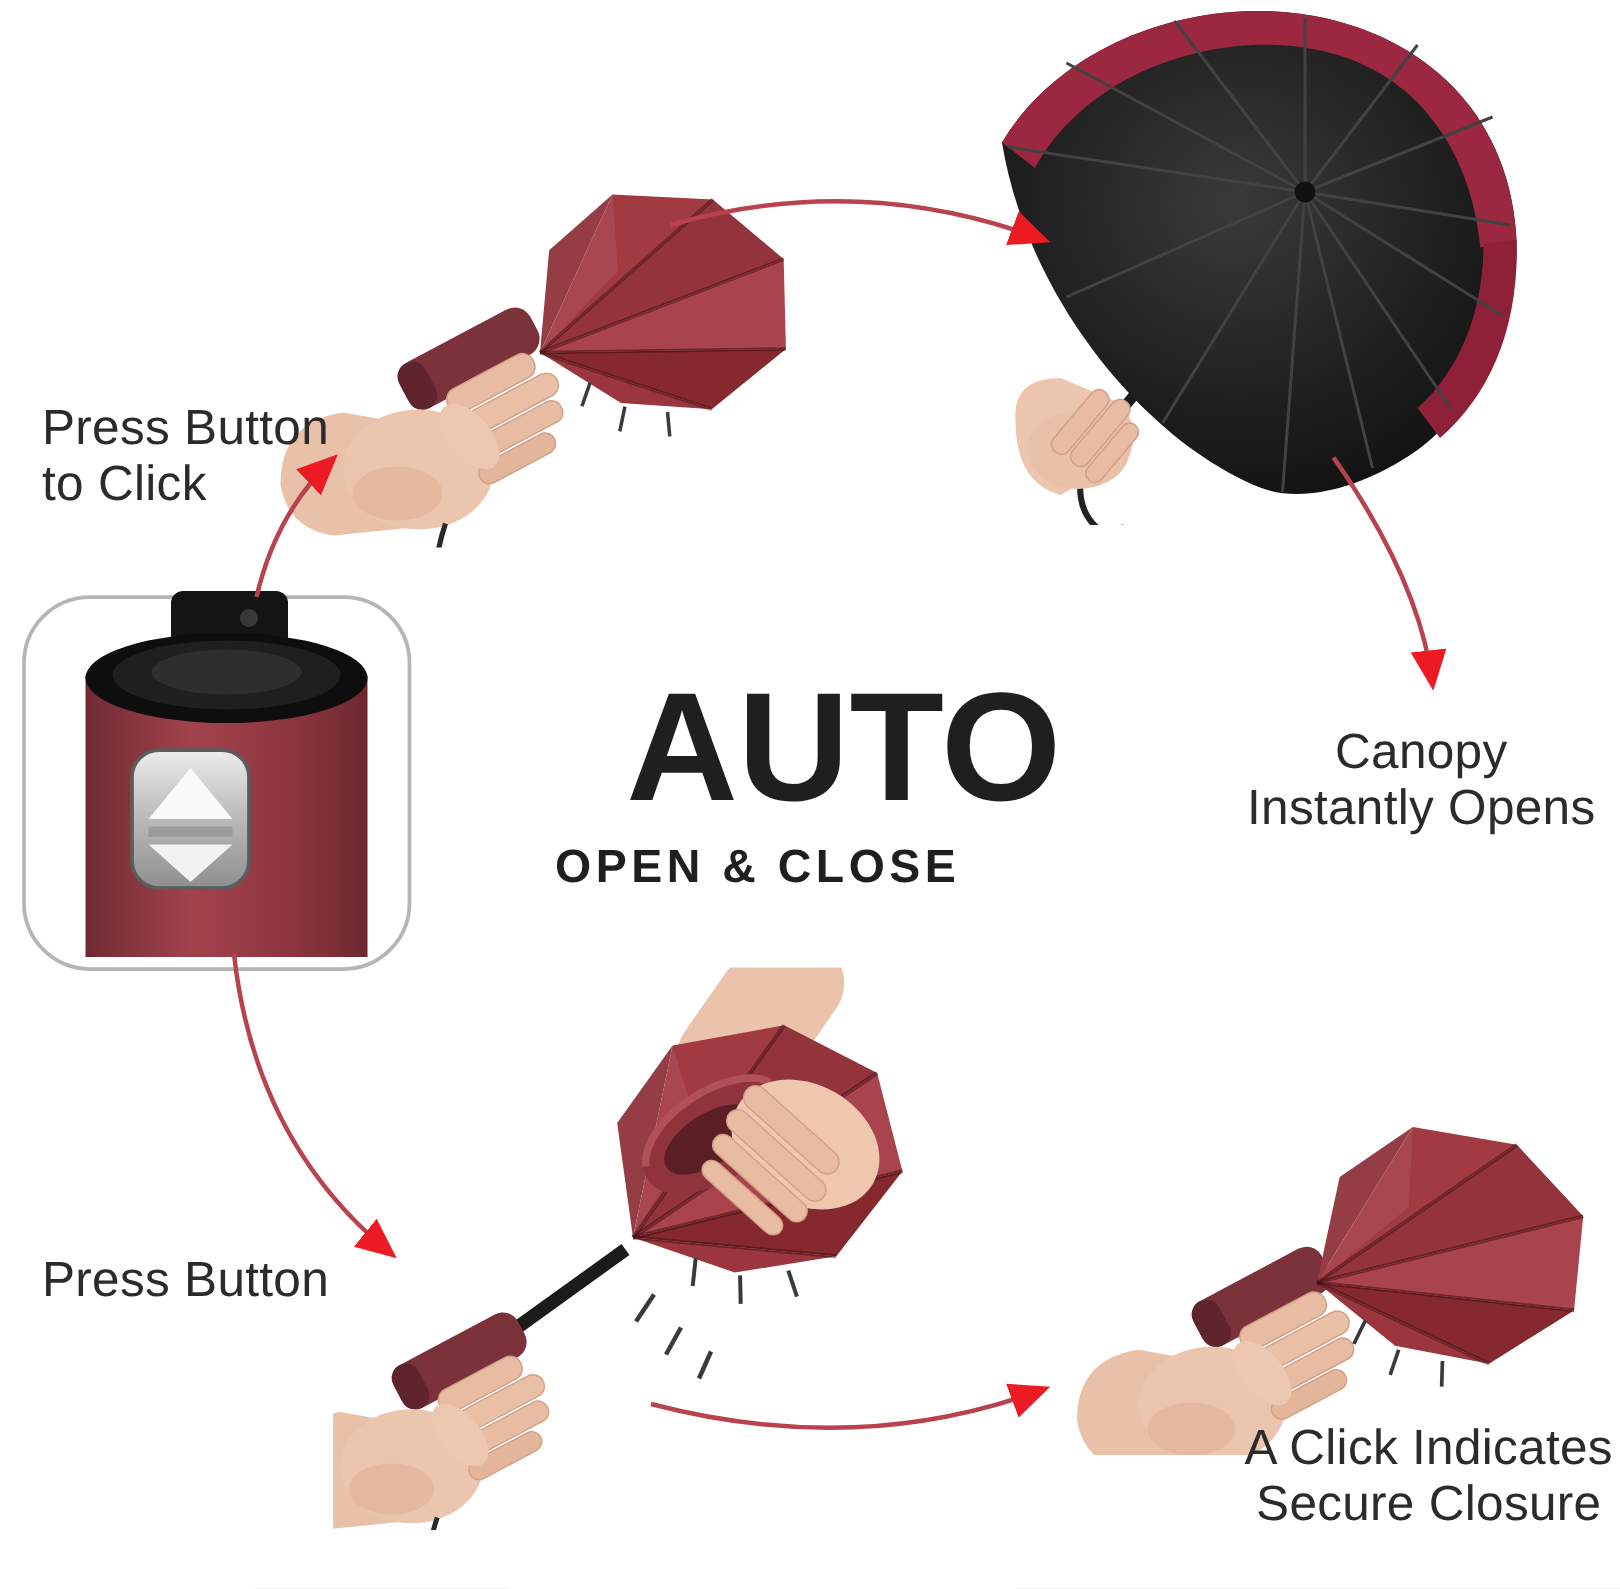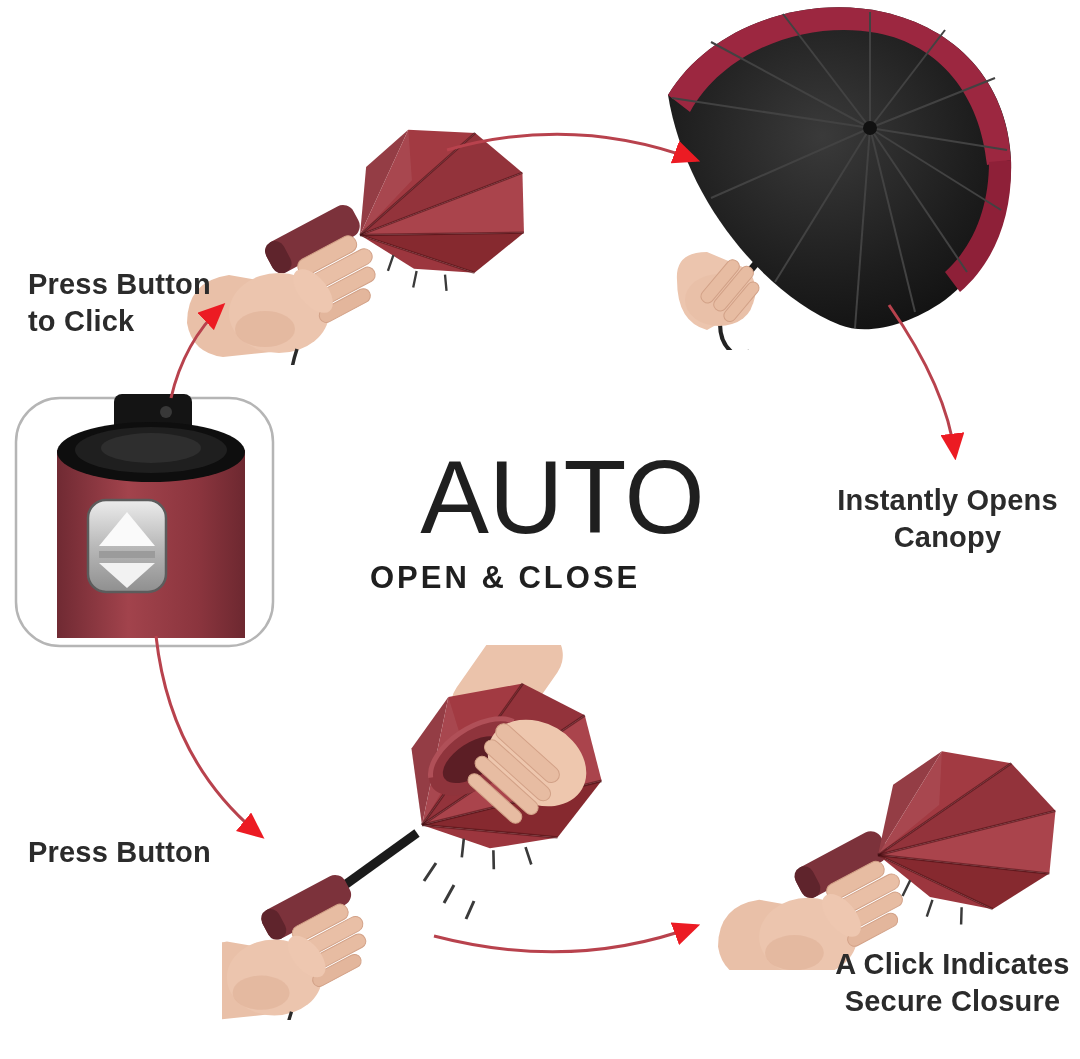--- a/index.html
+++ b/index.html
@@ -2,27 +2,27 @@
 <html><head>
 <meta charset="utf-8">
 <style>
   html,body{margin:0;padding:0;background:#e8e8e8;}
   .canvas{
     position:relative;width:1080px;height:1059px;background:#ffffff;
     overflow:hidden;font-family:"Liberation Sans",sans-serif;
   }
   .abs{position:absolute;}
   .label{
-    position:absolute;z-index:6;color:#2b2b2b;font-weight:bold;
-    font-size:29px;line-height:37px;letter-spacing:0.2px;
+    position:absolute;z-index:6;color:#2b2b2b;font-weight:normal;
+    font-size:33px;line-height:37px;letter-spacing:0.2px;
   }
   .label.center{text-align:center;}
   .title-main{
     position:absolute;z-index:6;left:370px;top:446px;width:385px;
-    text-align:center;color:#1f1f1f;font-weight:normal;font-size:103px;line-height:1;
+    text-align:center;color:#1f1f1f;font-weight:bold;font-size:103px;line-height:1;
   }
   .title-sub{
     position:absolute;z-index:6;left:370px;top:562px;width:385px;
     text-align:left;color:#1f1f1f;font-weight:bold;font-size:31px;letter-spacing:3px;line-height:1;
   }
   svg{display:block;}
   .scene{position:absolute;z-index:2;}
   .arrows{position:absolute;z-index:5;left:0;top:0;pointer-events:none;}
 </style>
 </head>
@@ -178,22 +178,22 @@
     <path d="M156,636 Q170,762 261,836" stroke="#b8424d" stroke-width="3" fill="none" marker-end="url(#ah)"></path>
     <path d="M434,936 Q572,972 696,926" stroke="#b8424d" stroke-width="3" fill="none" marker-end="url(#ah)"></path>
   </svg>
 
   <div class="label" style="left:28px;top:266px;">
     <span style="display:block">Press Button</span>
     <span style="display:block">to Click</span>
   </div>
 
   <div class="label center" style="left:815px;top:482px;width:265px;">
+    <span style="display:block">Canopy</span>
     <span style="display:block">Instantly Opens</span>
-    <span style="display:block">Canopy</span>
   </div>
 
   <div class="title-main">AUTO</div>
   <div class="title-sub">OPEN &amp; CLOSE</div>
 
   <div class="label" style="left:28px;top:834px;">
     <span style="display:block">Press Button</span>
   </div>
 
   <div class="label center" style="left:305px;top:973px;width:295px;">

